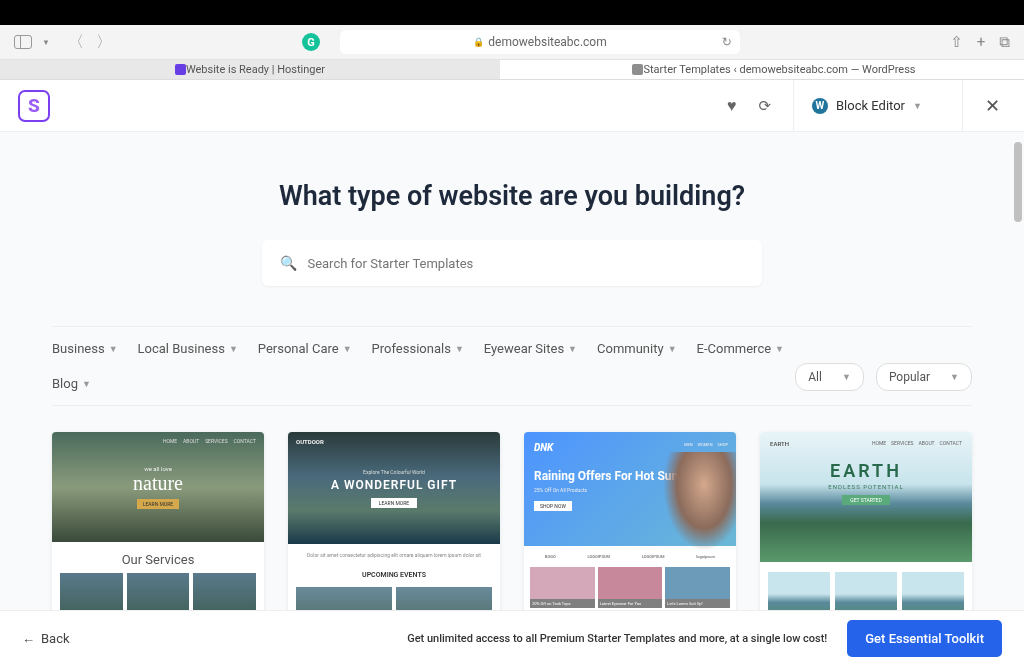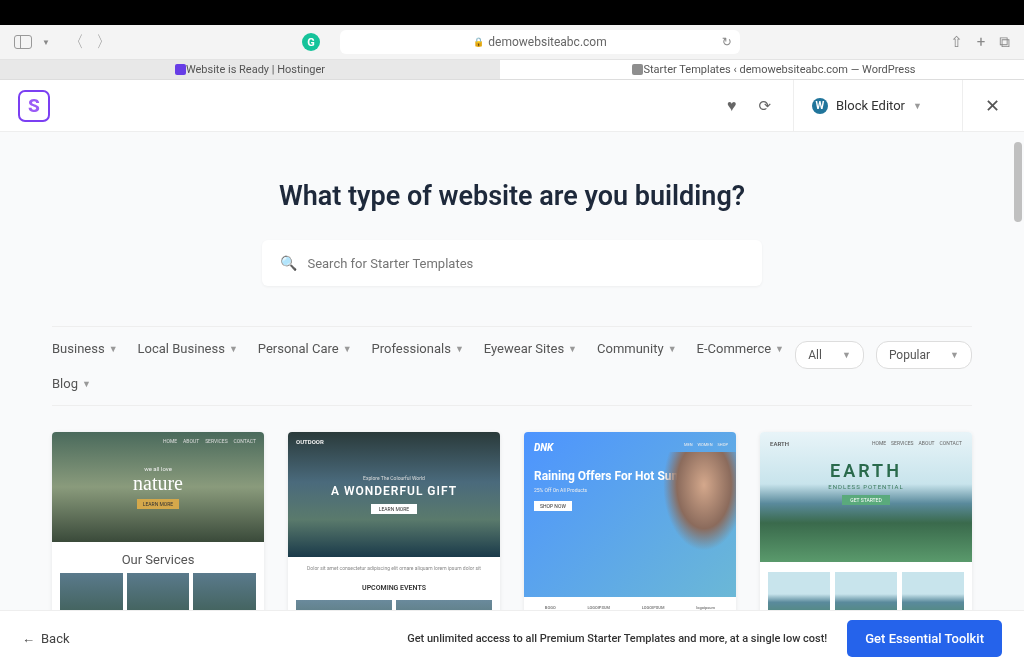--- a/index.html
+++ b/index.html
@@ -34,21 +34,21 @@
 .editor-select { display: flex; align-items: center; gap: 8px; padding: 0 18px; height: 52px; border-left: 1px solid #eee; color: #333; font-size: 13px; cursor: pointer; }
 .wp-logo { width: 16px; height: 16px; background: #21759b; border-radius: 50%; display: flex; align-items: center; justify-content: center; color: #fff; font-size: 10px; font-weight: bold; }
 .close-x { color: #555; font-size: 18px; cursor: pointer; padding: 0 6px; border-left: 1px solid #eee; height: 52px; display: flex; align-items: center; padding-left: 22px; }
 
 .content-area { background: #f9fafb; height: 508px; overflow-y: auto; padding: 48px 52px 0; position: relative; }
 .page-title { text-align: center; font-size: 27px; font-weight: 600; color: #1e293b; margin-bottom: 28px; }
 .search-box { width: 500px; margin: 0 auto 40px; background: #fff; border-radius: 6px; height: 46px; display: flex; align-items: center; padding: 0 18px; box-shadow: 0 1px 3px rgba(0,0,0,0.05); }
 .search-icon { color: #888; font-size: 14px; margin-right: 10px; }
 .search-input { border: none; outline: none; font-size: 13px; color: #666; flex: 1; background: transparent; }
 
-.filter-row { display: flex; align-items: flex-start; padding: 14px 0; border-top: 1px solid #eee; border-bottom: 1px solid #eee; margin-bottom: 26px; }
+.filter-row { display: flex; align-items: flex-end; padding: 14px 0; border-top: 1px solid #eee; border-bottom: 1px solid #eee; margin-bottom: 26px; }
 .categories { display: flex; gap: 20px; flex-wrap: wrap; }
 .category-item { font-size: 13px; color: #555; cursor: pointer; display: flex; align-items: center; gap: 4px; }
 .chev-sm { font-size: 9px; color: #999; }
 .filter-right { margin-left: auto; display: flex; gap: 12px; }
 .filter-dropdown { background: #fff; border: 1px solid #ddd; border-radius: 12px; padding: 6px 12px; font-size: 12px; color: #555; cursor: pointer; display: flex; align-items: center; gap: 20px; }
 
 .templates-grid { display: grid; grid-template-columns: repeat(4, 1fr); gap: 24px; }
 .template-card { background: #fff; border-radius: 4px; overflow: hidden; box-shadow: 0 1px 4px rgba(0,0,0,0.08); cursor: pointer; height: 220px; position: relative; }
 
 
@@ -57,32 +57,32 @@
 .t1-sub { font-size: 6px; color: #eee; }
 .t1-title { font-size: 20px; color: #fff; font-family: serif; font-weight: 400; }
 .t1-btn { font-size: 5px; background: #d4a84b; color: #333; padding: 2px 6px; margin-top: 4px; }
 .t1-services { text-align: center; font-size: 13px; color: #555; padding: 10px 0 6px; }
 .t1-thumbs { display: flex; gap: 4px; padding: 0 8px; }
 .t1-thumb { flex: 1; height: 55px; background: linear-gradient(#5a7a8c, #3a5a4c); }
 .t1-labels { display: flex; gap: 4px; padding: 4px 8px; font-size: 5px; color: #666; }
 .t1-labels span { flex: 1; }
 
 
-.t2-hero { height: 125px; background: linear-gradient(180deg, #2a3a3a 0%, #4a6a7c 40%, #5a7a6c 70%, #1a3a4a 100%); position: relative; display: flex; flex-direction: column; align-items: center; justify-content: center; }
+.t2-hero { height: 112px; background: linear-gradient(180deg, #2a3a3a 0%, #4a6a7c 40%, #5a7a6c 70%, #1a3a4a 100%); position: relative; display: flex; flex-direction: column; align-items: center; justify-content: center; }
 .t2-brand { position: absolute; top: 6px; left: 8px; font-size: 6px; color: #eee; font-weight: bold; }
 .t2-sub { font-size: 5px; color: #ddd; }
 .t2-title { font-size: 12px; color: #fff; font-weight: 600; letter-spacing: 1px; margin-top: 3px; }
 .t2-btn { font-size: 5px; background: #fff; color: #333; padding: 2px 8px; margin-top: 6px; }
 .t2-text { font-size: 5px; color: #888; text-align: center; padding: 8px 12px; line-height: 1.4; }
 .t2-events { font-size: 7px; font-weight: 600; color: #333; text-align: center; padding: 4px 0; }
 .t2-thumbs { display: flex; gap: 4px; padding: 4px 8px; }
 .t2-thumb { flex: 1; height: 44px; background: linear-gradient(#6a8a9c, #4a6a5c); }
 
 
-.t3-hero { height: 165px; background: linear-gradient(135deg, #4d94ff 0%, #6bb8d6 100%); position: relative; padding: 10px; }
+.t3-hero { height: 114px; background: linear-gradient(135deg, #4d94ff 0%, #6bb8d6 100%); position: relative; padding: 10px; }
 .t3-brand { font-size: 10px; color: #fff; font-weight: 800; font-style: italic; }
 .t3-nav { position: absolute; top: 10px; right: 8px; display: flex; gap: 5px; font-size: 4px; color: #eee; }
 .t3-title { font-size: 12px; color: #fff; font-weight: 700; margin-top: 16px; line-height: 1.2; }
 .t3-sub { font-size: 5px; color: #eee; margin-top: 4px; }
 .t3-btn { font-size: 5px; background: #fff; color: #333; padding: 2px 6px; margin-top: 6px; display: inline-block; }
 .t3-person { position: absolute; right: 0; top: 20px; width: 80px; height: 110px; background: radial-gradient(ellipse at 60% 30%, #d4a88c 0%, #8b6b5c 40%, transparent 60%); }
 .t3-brands { display: flex; gap: 6px; padding: 8px; justify-content: space-around; font-size: 4px; color: #888; font-weight: bold; }
 .t3-products { display: flex; gap: 3px; padding: 0 6px; }
 .t3-prod { flex: 1; height: 48px; position: relative; }
 .t3-prod-img { height: 32px; background: #d4a8b8; }

